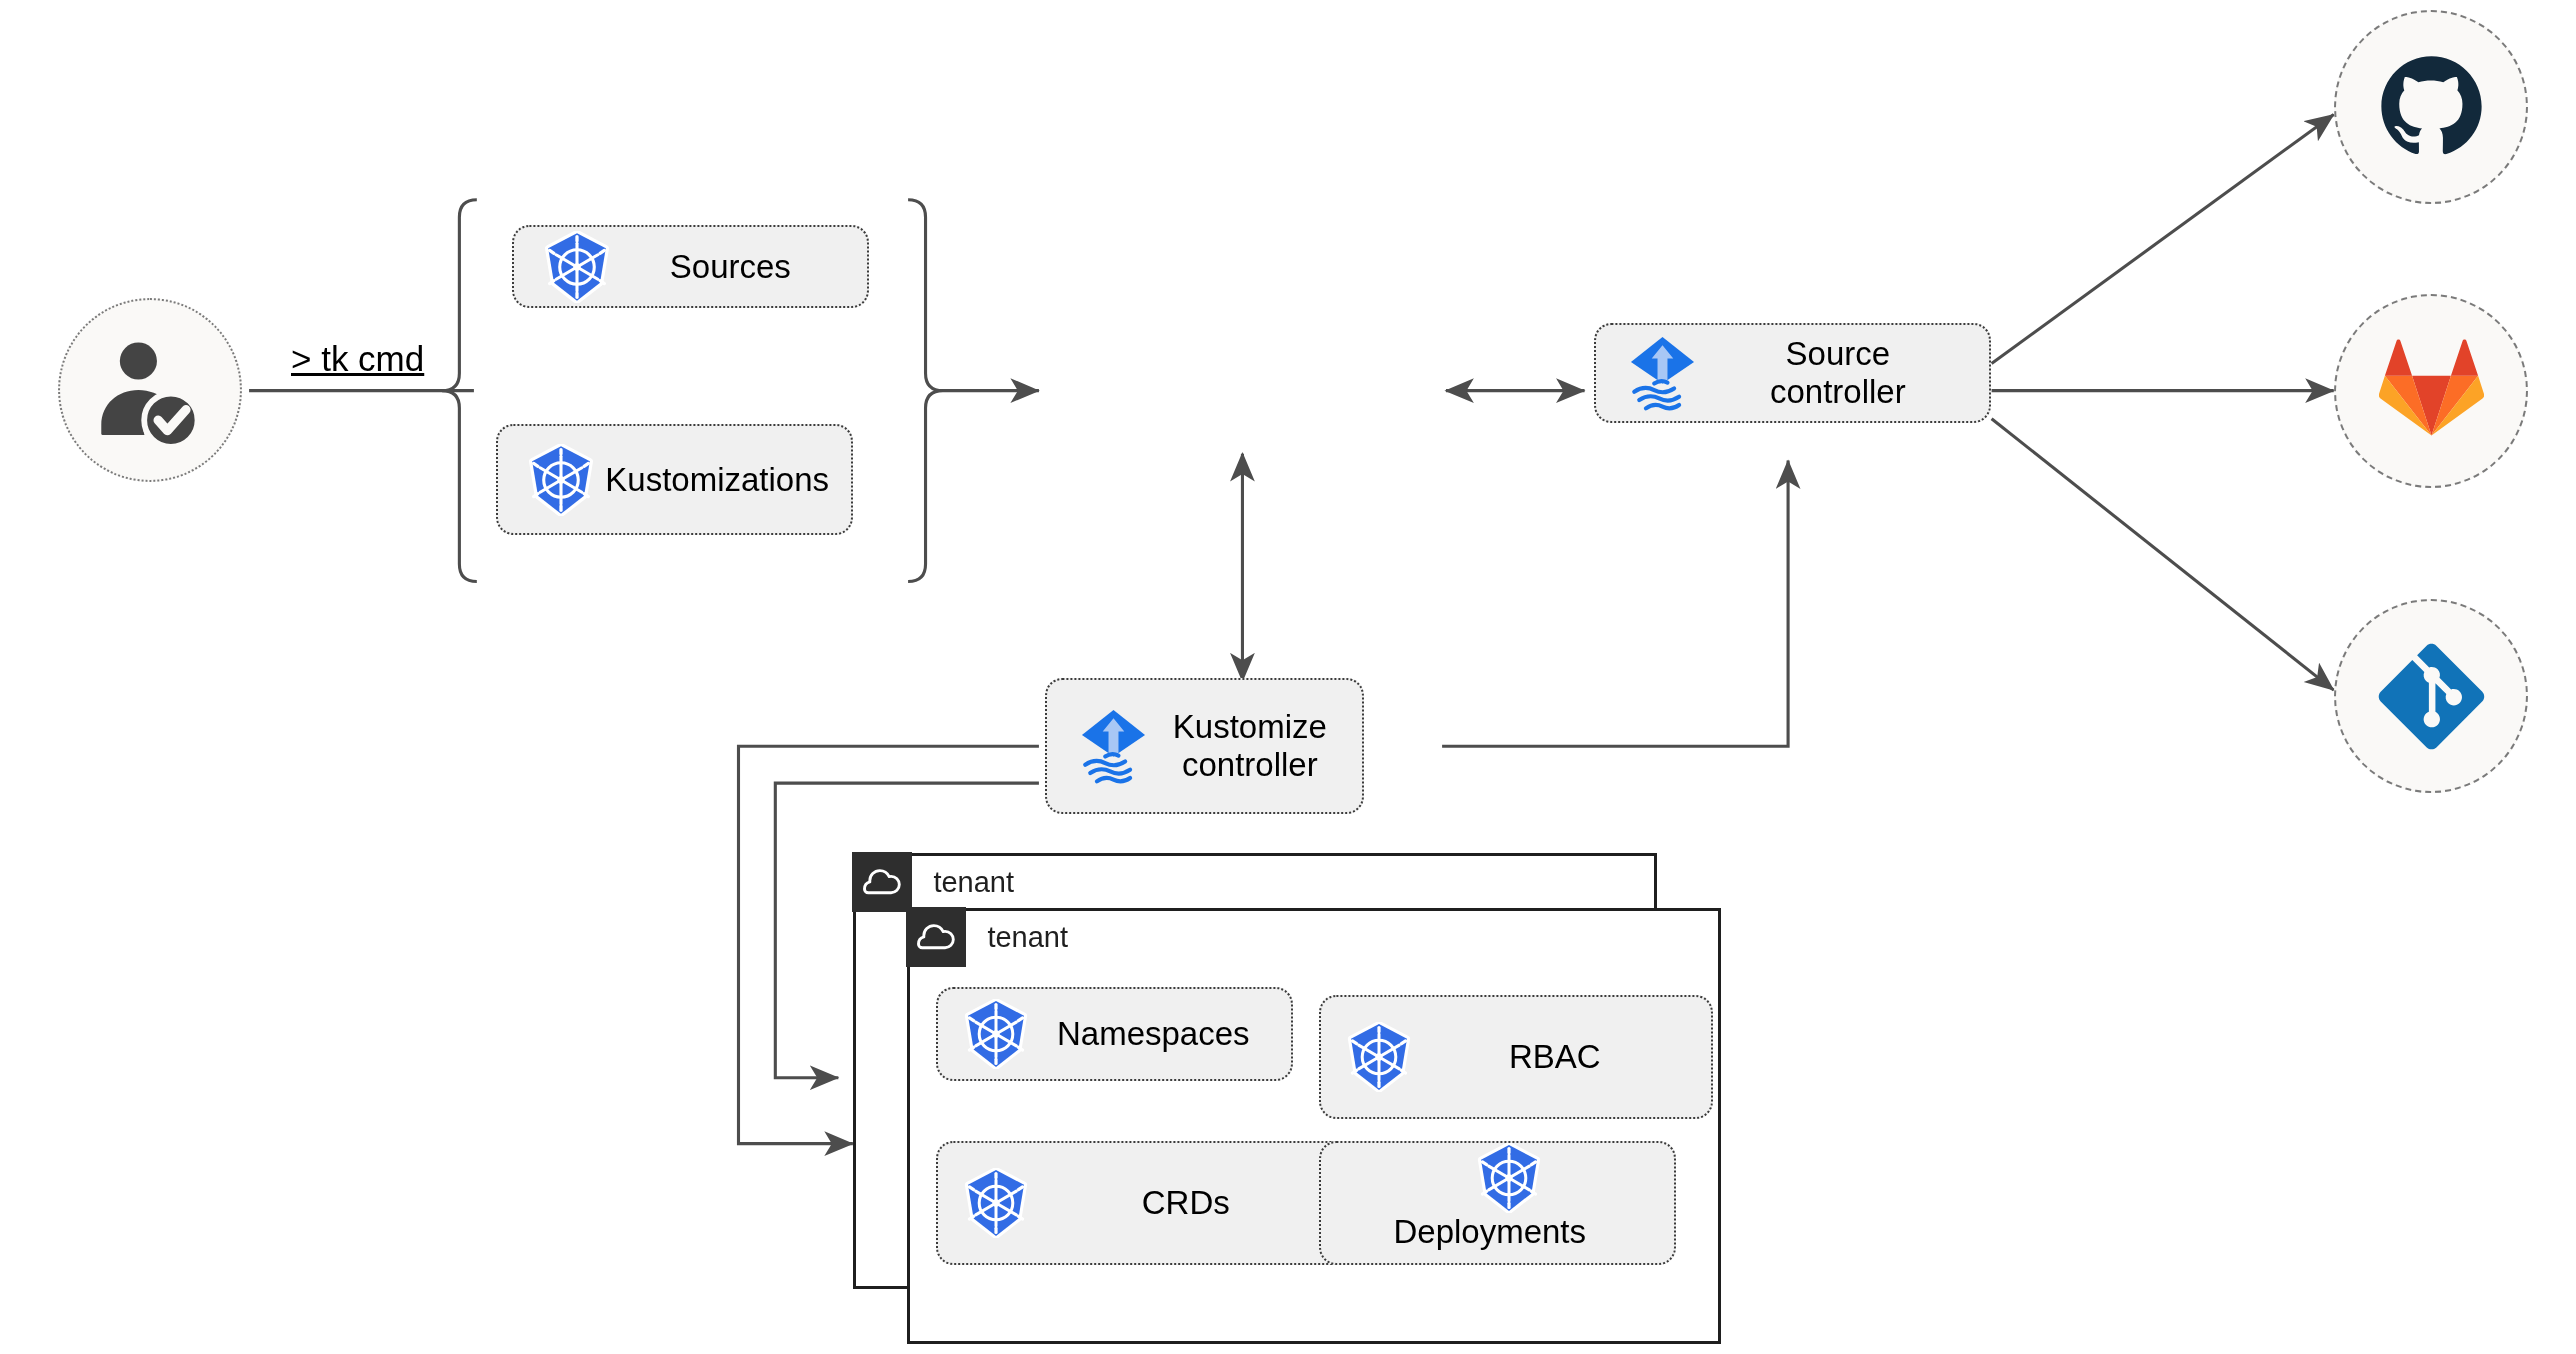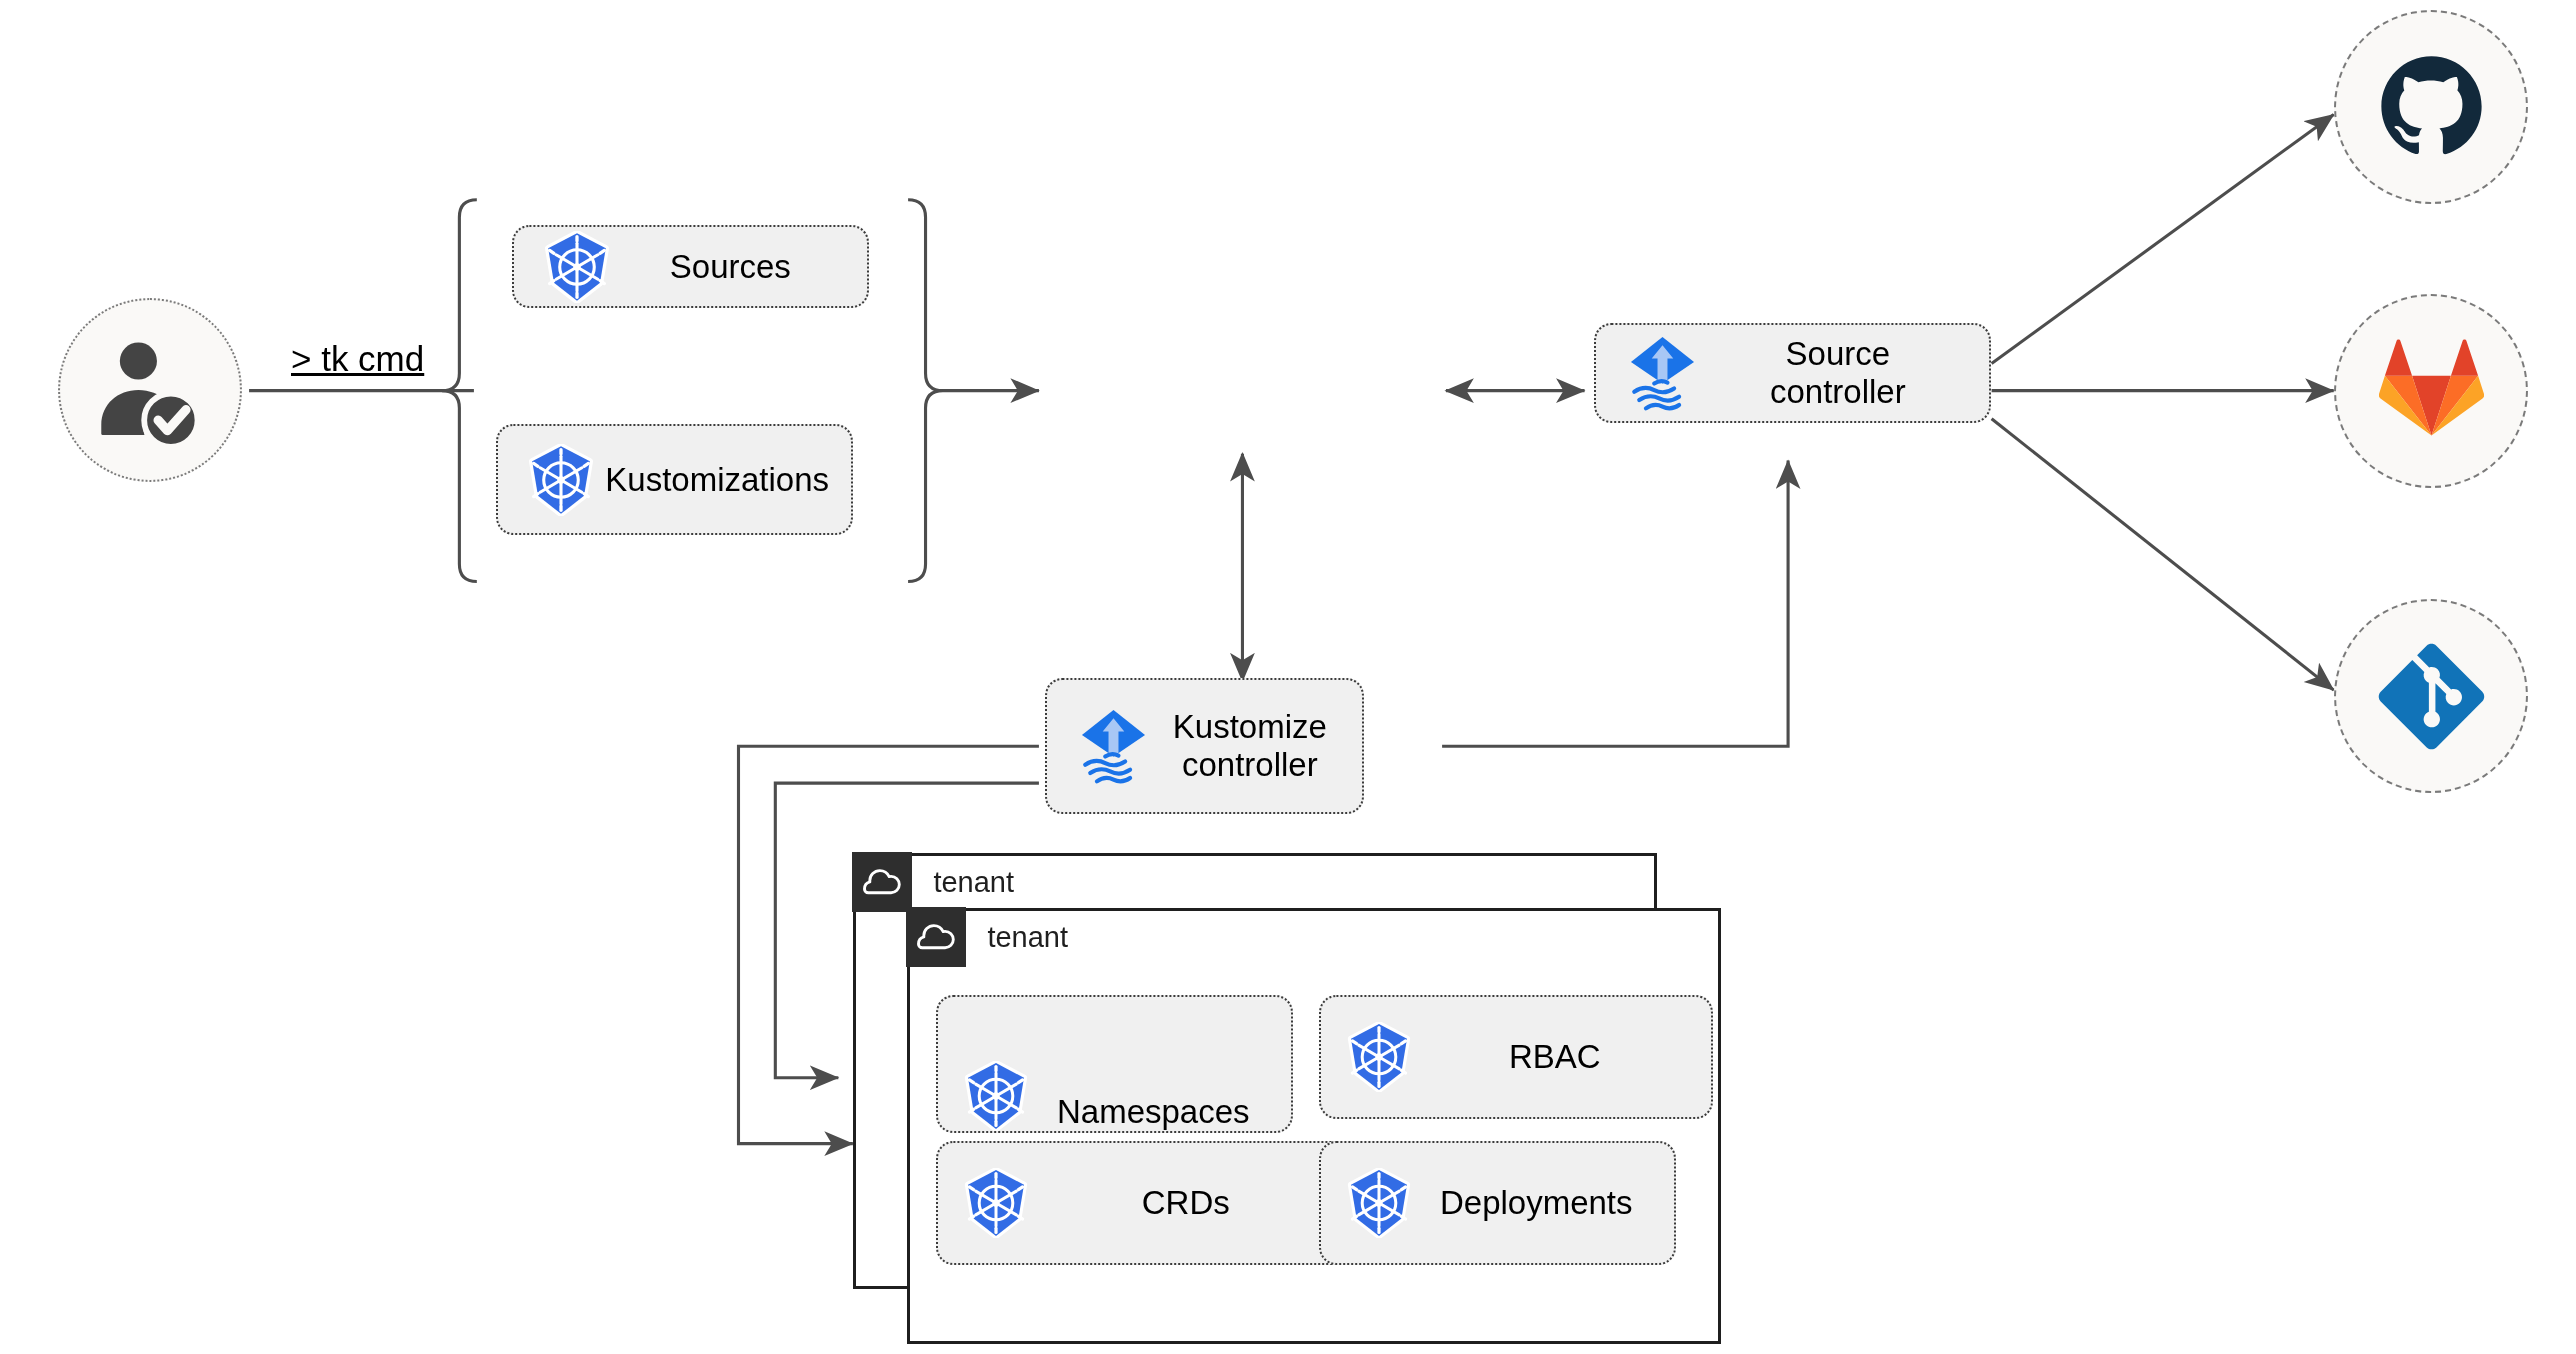--- a/index.html
+++ b/index.html
@@ -229,42 +229,42 @@
   <div class="tenant" style="left:907px;top:908px;width:814px;height:436px;">
     <div class="hdr">
       <div class="sq">
         <svg width="41" height="29" viewBox="0 0 100 70">
             <use href="#cloud"></use>
           </svg>
       </div>
       <div class="nm">tenant</div>
     </div>
 
-    <div class="card" style="left:26px;top:84px;width:357px;height:138px;align-items:flex-end;">
+    <div class="card" style="left:26px;top:76px;width:357px;height:94px;">
       <svg width="70" height="70" viewBox="0 0 100 100" style="margin-left:23px;">
           <use href="#k8s"></use>
         </svg>
       <div class="lbl" style="flex:1;margin-right:15.5px;">Namespaces</div>
     </div>
 
     <div class="card" style="left:409px;top:84px;width:394px;height:124px;">
       <svg width="70" height="70" viewBox="0 0 100 100" style="margin-left:23px;">
           <use href="#k8s"></use>
         </svg>
       <div class="lbl" style="flex:1;margin-right:15.5px;">RBAC</div>
     </div>
 
     <div class="card" style="left:26px;top:230px;width:422px;height:124px;">
       <svg width="70" height="70" viewBox="0 0 100 100" style="margin-left:23px;">
           <use href="#k8s"></use>
         </svg>
       <div class="lbl" style="flex:1;margin-right:15.5px;">CRDs</div>
     </div>
 
-    <div class="card" style="left:409px;top:230px;width:357px;height:124px;">
+    <div class="card" style="left:409px;top:230px;width:357px;height:124px;flex-direction:column;">
       <svg width="70" height="70" viewBox="0 0 100 100" style="margin-left:23px;">
           <use href="#k8s"></use>
         </svg>
       <div class="lbl" style="flex:1;margin-right:15.5px;">Deployments</div>
     </div>
   </div>
 
 </div>
 
 

